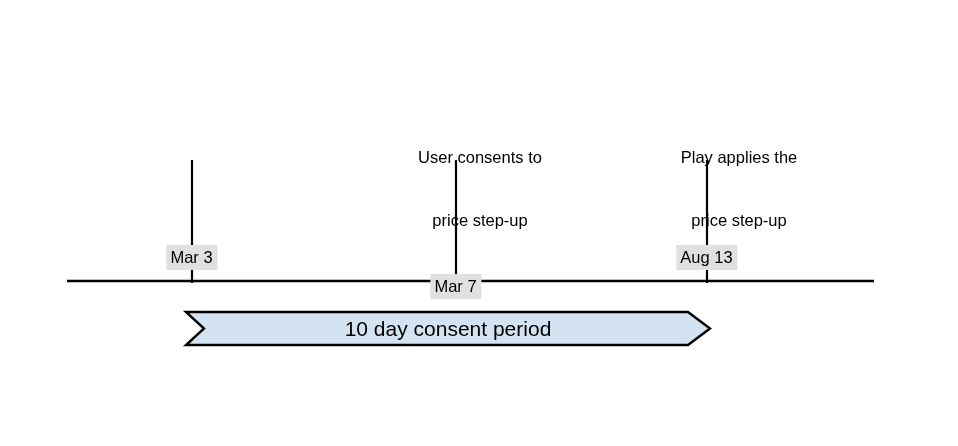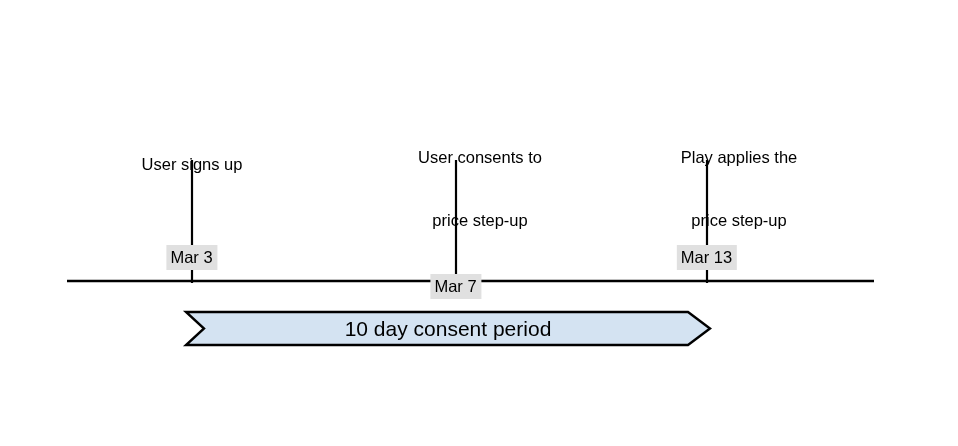--- a/index.html
+++ b/index.html
@@ -64,33 +64,30 @@
 
     <line x1="67" y1="281" x2="874" y2="281" stroke="#000000" stroke-width="2.6" stroke-linecap="butt"></line>
 
     <line x1="192" y1="160" x2="192" y2="283" stroke="#000000" stroke-width="2.2"></line>
     <line x1="456" y1="160" x2="456" y2="283" stroke="#000000" stroke-width="2.2"></line>
     <line x1="707" y1="160" x2="707" y2="283" stroke="#000000" stroke-width="2.2"></line>
 
     <polygon points="186,312 688,312 710,328.5 688,345 186,345 204,328.5" fill="#d4e3f2" stroke="#000000" stroke-width="2.4" stroke-linejoin="miter"></polygon>
   </svg>
 
-  <div class="event-label" style="left:192px; top:112px;">
-    <div>User signs up</div>
-  </div>
 
   <div class="event-label" style="left:456px; top:105px;margin-left:24px;">
     <div>User consents to</div>
     <div>price step-up</div>
   </div>
 
   <div class="event-label" style="left:707px; top:105px;margin-left:32px;">
     <div>Play applies the</div>
     <div>price step-up</div>
   </div>
 
   <div class="date-chip" style="left:192px; top:245px;">Mar 3</div>
   <div class="date-chip" style="left:456px; top:245px;margin-top:29px;">Mar 7</div>
-  <div class="date-chip" style="left:707px; top:245px;">Mar 13</div>
+  <div class="date-chip" style="left:707px; top:245px;">Aug 13</div>
 
   <div class="period-text" style="left:448px; top:329px;">10 day consent period</div>
 
 </div>
 
 </body></html>

